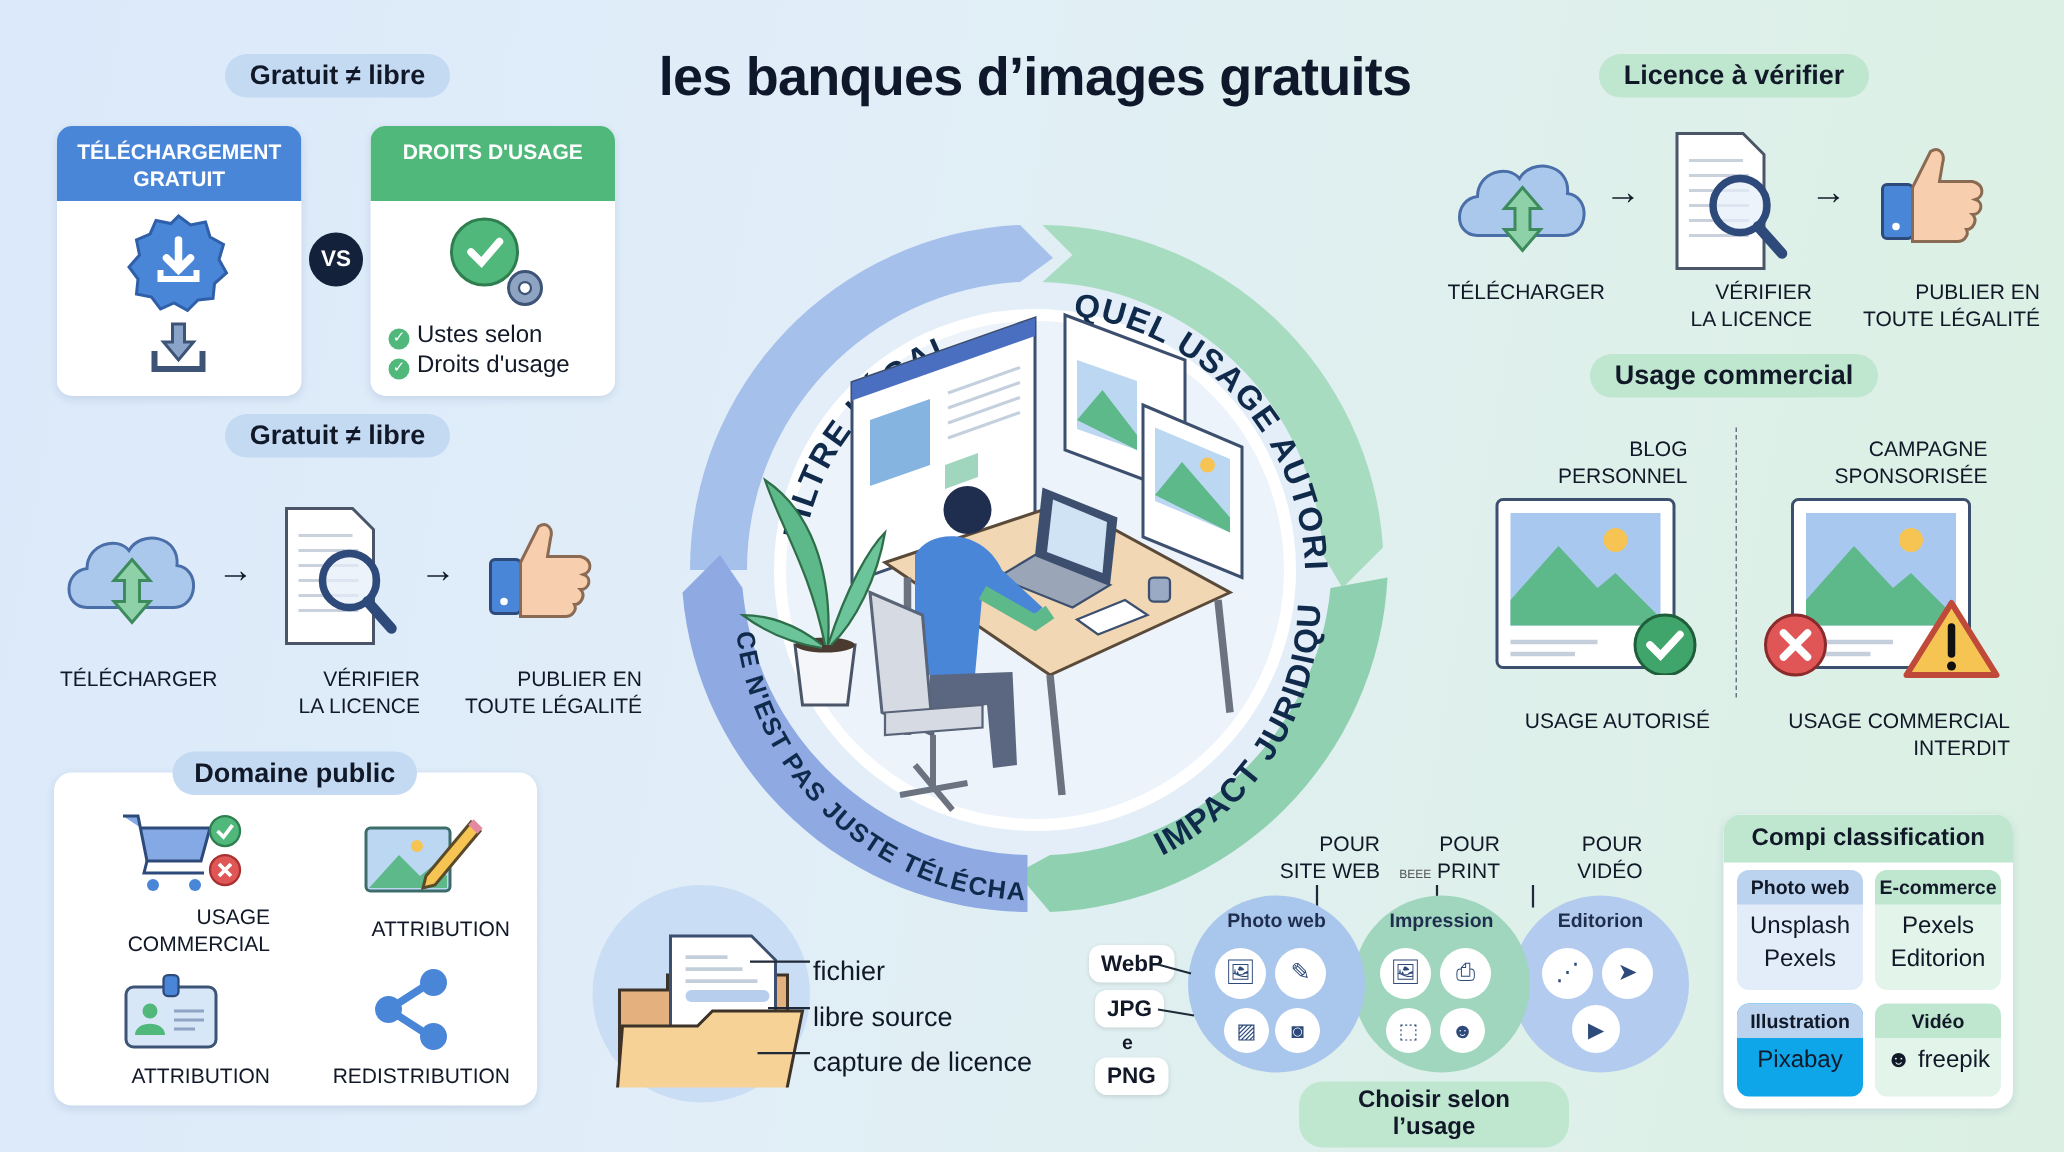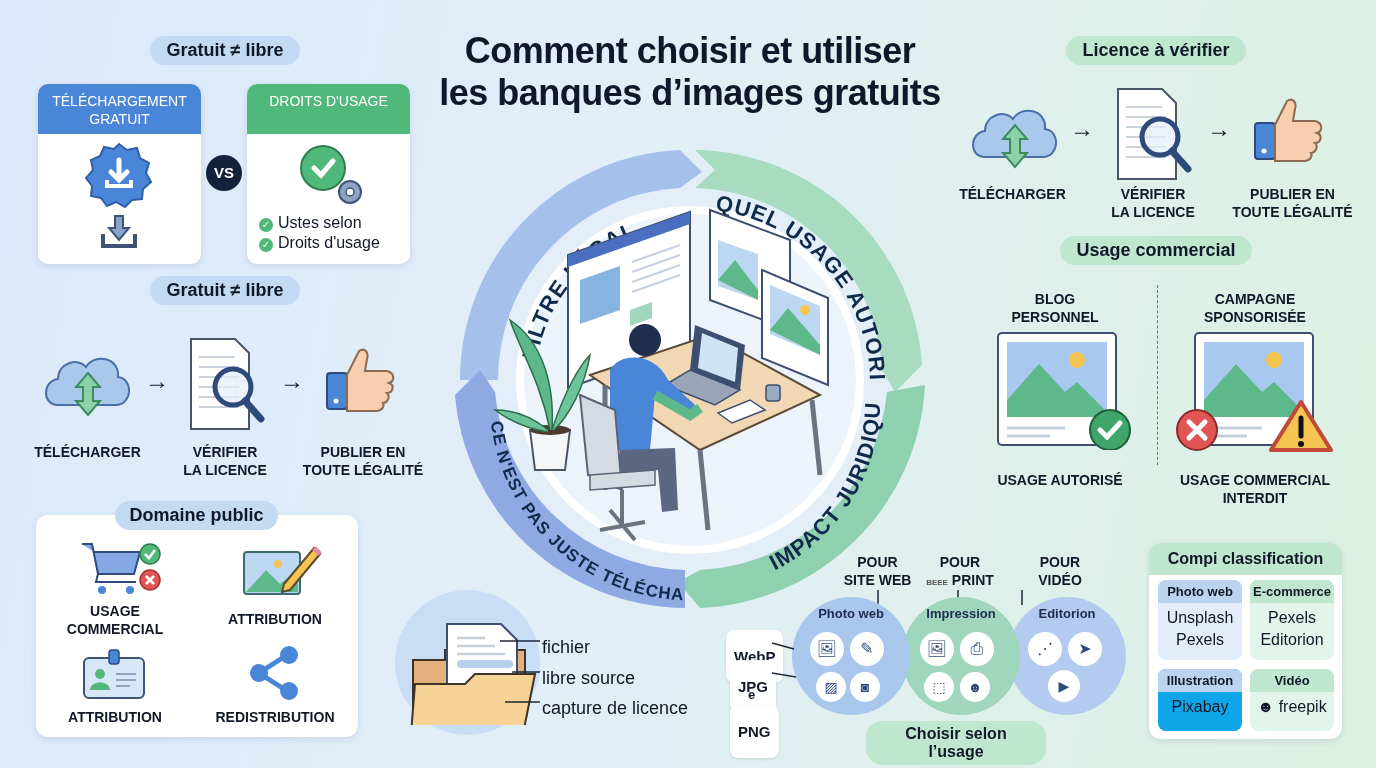--- a/index.html
+++ b/index.html
@@ -3,35 +3,34 @@
 <meta charset="utf-8">
 <style>
 *{box-sizing:border-box;margin:0;padding:0}
 html,body{width:1376px;height:768px;overflow:hidden}
 body{font-family:"Liberation Sans","DejaVu Sans",sans-serif;color:#111827;
   background:linear-gradient(100deg,#dbe9fa 0%,#e1eef8 40%,#dff0ec 70%,#dbf0e2 100%);position:relative}
 .abs{position:absolute}
 .pill{position:absolute;border-radius:16px;font-weight:700;font-size:18px;padding:4px 14px;text-align:center;color:#111827}
 .pill.blue{background:#c4daf3}
 .pill.green{background:#bfe6cf}
-.cap{font-weight:700;font-size:14px;text-align:center;line-height:18px;color:#111827;text-transform:none}
+.cap{font-weight:400;font-size:14px;text-align:right;line-height:18px;color:#111827;text-transform:none}
 .card{position:absolute;background:#fff;border-radius:10px;box-shadow:0 2px 6px rgba(60,90,140,.15);overflow:hidden}
-.card-head{color:#fff;font-weight:400;font-size:14px;text-align:center;line-height:18px;padding:8px 4px}
+.card-head{color:#fff;font-weight:700;font-size:14px;text-align:center;line-height:18px;padding:8px 4px}
 .title{position:absolute;left:430px;top:30px;width:520px;text-align:center;font-weight:700;font-size:36px;line-height:42px;letter-spacing:-0.5px;color:#0f172a}
 .ring-label{font-weight:700;font-size:22px;fill:#0f2a4a;letter-spacing:1px}
-.tag{position:absolute;background:#fff;border-radius:8px;font-weight:700;font-size:15px;padding:18px 8px;box-shadow:0 1px 3px rgba(0,0,0,.12)}
+.tag{position:absolute;background:#fff;border-radius:8px;font-weight:700;font-size:15px;padding:4px 8px;box-shadow:0 1px 3px rgba(0,0,0,.12)}
 .cls-cell{position:absolute;border-radius:8px;overflow:hidden}
 .cls-head{font-weight:700;font-size:13px;text-align:center;padding:4px 0}
 .cls-body{font-size:16px;text-align:center;line-height:22px;padding-top:4px}
 </style>
 </head>
 <body>
 
 <div class="title">
-  <div>Comment choisir et utiliser</div>
   <div>les banques d’images gratuits</div>
 </div>
 
 <div class="pill blue" style="left:150px;top:36px;width:150px">Gratuit ≠ libre</div>
 
 <div class="card" style="left:38px;top:84px;width:163px;height:180px">
   <div class="card-head" style="background:#4a86d8;height:50px">TÉLÉCHARGEMENT GRATUIT</div>
   <svg width="163" height="130">
     <g transform="translate(81,40)">
       <path d="M0,-30 L8,-24 L18,-26 L21,-16 L30,-11 L27,-1 L32,8 L24,15 L23,25 L13,26 L6,33 L-3,28 L-12,32 L-18,24 L-28,22 L-27,12 L-33,4 L-26,-4 L-28,-14 L-19,-18 L-15,-27 L-5,-25 Z" fill="#4a86d8" stroke="#2f5fa8" stroke-width="2"></path>

